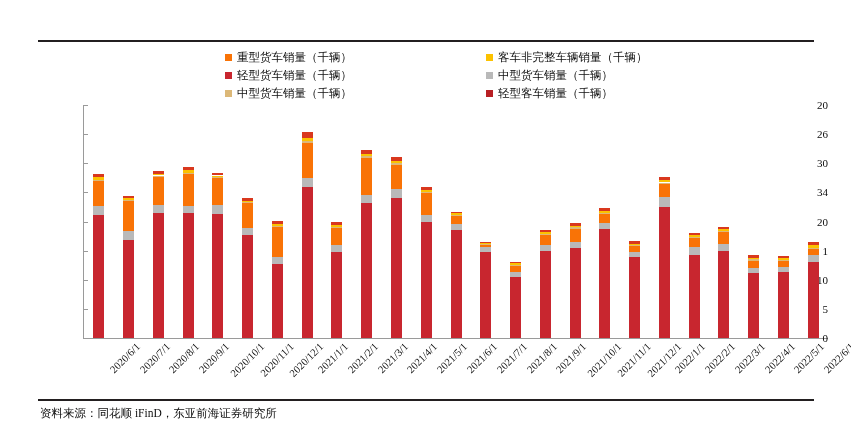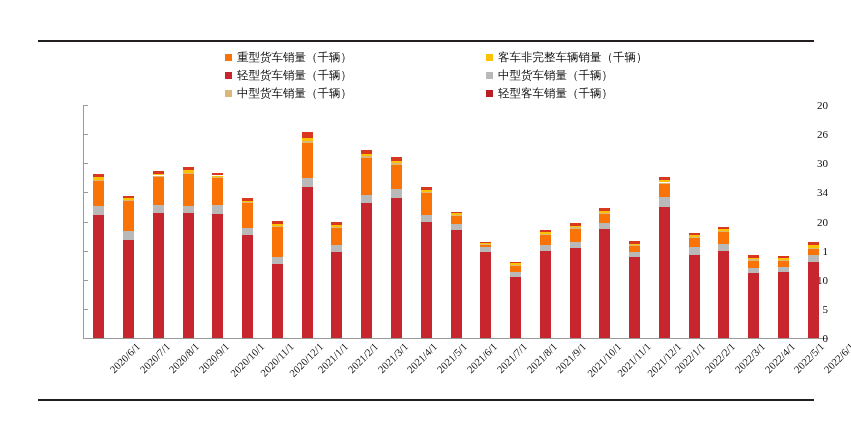--- a/index.html
+++ b/index.html
@@ -346,13 +346,14 @@
         <div class="xlabel" style="left: 578.32px;">2022/1/1</div>
         <div class="xlabel" style="left: 608.08px;">2022/2/1</div>
         <div class="xlabel" style="left: 637.84px;">2022/3/1</div>
         <div class="xlabel" style="left: 667.6px;">2022/4/1</div>
         <div class="xlabel" style="left: 697.36px;">2022/5/1</div>
         <div class="xlabel" style="left: 727.12px;">2022/6/1</div>
       </div>
   </div>
 
   <div class="footer-rule"></div>
+  <div class="footer">资料来源：同花顺 iFinD，东亚前海证券研究所</div>
 </div>
 
 </body></html>

